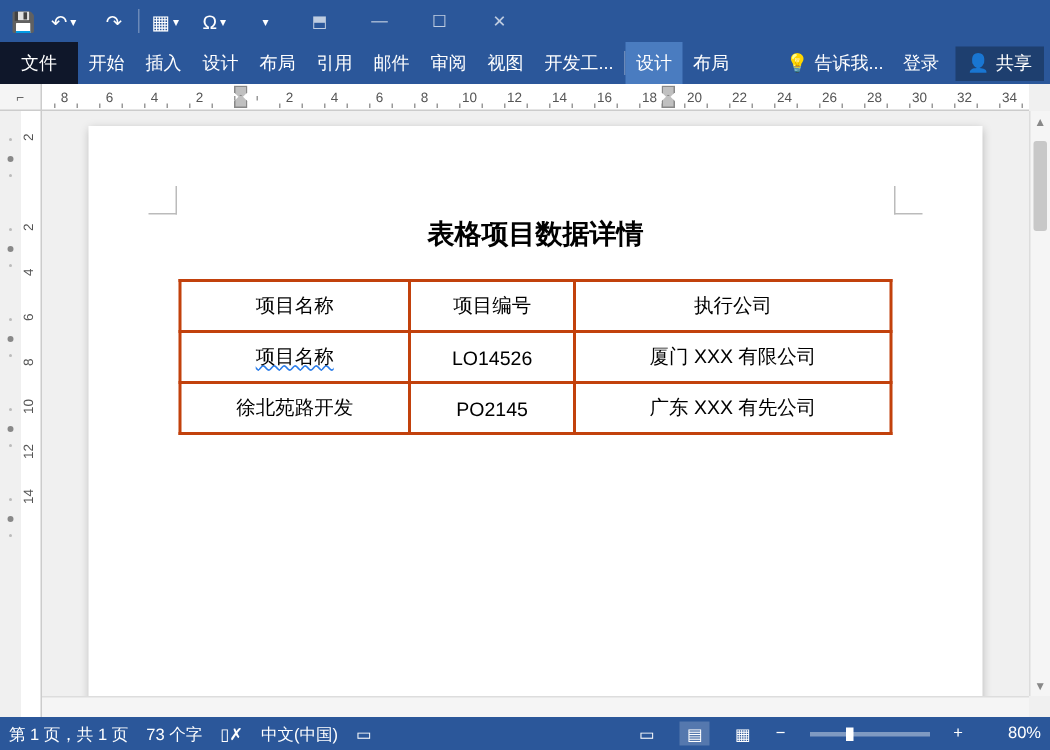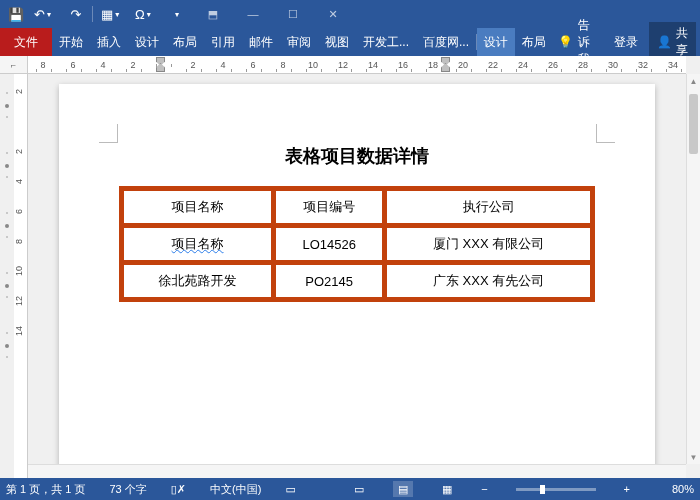--- a/index.html
+++ b/index.html
@@ -11,21 +11,21 @@
 .qat-btn.wide { width: 32px; justify-content: flex-start; padding-left: 4px; gap: 0; }
 .qat-sep { width: 1px; height: 16px; background: rgba(255,255,255,0.3); margin: 0 2px; }
 .dropdown-arrow::after { content: "▾"; font-size: 8px; margin-left: 2px; }
 .title-center { flex: 1; text-align: center; font-size: 12px; color: rgba(255,255,255,0.85); white-space: nowrap; overflow: hidden; }
 .ctxtab { background: #4a7cc0; padding: 3px 10px; margin-left: 50px; font-size: 12px; color: #fff; }
 .winbtns { display: flex; }
 .winbtn { width: 40px; height: 28px; display: flex; align-items: center; justify-content: center; font-size: 11px; color: rgba(255,255,255,0.7); }
 
 .ribbon { height: 28px; background: #2b579a; display: flex; align-items: center; color: #fff; }
 .ribtab { padding: 0 7px; height: 28px; display: flex; align-items: center; font-size: 12px; cursor: pointer; white-space: nowrap; }
-.ribtab.file { background: #b91c1c; padding: 0 14px; }
+.ribtab.file { background: #0f172a; padding: 0 14px; }
 .ribtab.active { background: #4a7cc0; }
 .ribspacer { width: 1px; height: 16px; background: rgba(255,255,255,0.3); }
 .tellme { padding: 0 6px; display: flex; align-items: center; gap: 4px; font-size: 12px; }
 .ribright { margin-left: auto; display: flex; align-items: center; }
 .sharebtn { background: #1e3f6f; padding: 3px 8px; display: flex; align-items: center; gap: 4px; margin: 0 4px; }
 
 .workspace { position: absolute; top: 56px; bottom: 22px; left: 0; right: 0; background: #f0f0f0; display: flex; }
 .ruler-h { position: absolute; top: 0; left: 28px; right: 14px; height: 18px; background: #fff; border-bottom: 1px solid #ccc; display: flex; align-items: center; overflow: hidden; }
 .ruler-h .tick { position: relative; width: 30px; text-align: center; font-size: 9px; color: #555; flex-shrink: 0; }
 .ruler-h .tick::before, .ruler-h .tick::after { content: ""; position: absolute; bottom: -2px; width: 1px; height: 3px; background: #999; }
@@ -40,36 +40,36 @@
 .ruler-v .vtick { height: 30px; display: flex; align-items: center; justify-content: center; font-size: 9px; color: #555; writing-mode: vertical-lr; transform: rotate(180deg); text-indent: -4px; }
 
 .doc-area { position: absolute; top: 18px; left: 28px; right: 14px; bottom: 0; overflow: auto; background: #f0f0f0; }
 .page { width: 596px; min-height: 400px; background: #fff; margin: 10px auto 40px; box-shadow: 0 2px 6px rgba(0,0,0,0.25); padding: 60px 60px 40px; position: relative; }
 .page::before, .page::after { content: ""; position: absolute; width: 18px; height: 18px; border: 1px solid #bbb; }
 .page::before { top: 40px; left: 40px; border-right: none; border-bottom: none; transform: rotate(180deg); }
 .page::after { top: 40px; right: 40px; border-left: none; border-bottom: none; transform: rotate(180deg); }
 
 .doc-title { text-align: center; font-size: 18px; font-weight: bold; margin-bottom: 18px; }
 table.content { border-collapse: collapse; width: 100%; }
-table.content td { border: 5px solid #c2410c; padding: 7px 4px; text-align: center; font-size: 13px; margin-top: 36px; }
+table.content td { border: 2px solid #c2410c; padding: 7px 4px; text-align: center; font-size: 13px; margin-top: 36px; }
 .squiggle { text-decoration: underline wavy #2b7de9; text-decoration-thickness: 1px; }
 
 .scrollbar { position: absolute; top: 18px; right: 0; width: 14px; bottom: 14px; background: #f5f5f5; border-left: 1px solid #ddd; }
 .scrollbar .thumb { position: absolute; left: 2px; right: 2px; top: 20px; height: 60px; background: #c8c8c8; border-radius: 2px; }
 .scrollbar .arr { position: absolute; left: 0; right: 0; height: 14px; display: flex; align-items: center; justify-content: center; font-size: 8px; color: #888; }
 .scrollbar .arr.up { top: 0; }
 .scrollbar .arr.down { bottom: 0; }
 .scrollbar-h { position: absolute; left: 28px; right: 14px; bottom: 0; height: 14px; background: #f5f5f5; border-top: 1px solid #ddd; }
 
 .nav-dots { position: absolute; left: 0; top: 18px; width: 14px; bottom: 0; display: flex; flex-direction: column; align-items: center; gap: 56px; padding-top: 30px; }
 .nav-dot { width: 4px; height: 4px; background: #888; border-radius: 50%; position: relative; }
 .nav-dot::before { content: ""; position: absolute; top: -12px; left: 1px; width: 2px; height: 2px; background: #bbb; border-radius: 50%; }
 .nav-dot::after { content: ""; position: absolute; top: 12px; left: 1px; width: 2px; height: 2px; background: #bbb; border-radius: 50%; }
 
-.statusbar { position: absolute; bottom: 0; left: 0; right: 0; height: 22px; background: #2b579a; color: #fff; display: flex; align-items: center; font-size: 11px; padding: 0 6px; gap: 24px; }
+.statusbar { position: absolute; bottom: 0; left: 0; right: 0; height: 22px; background: #2b579a; color: #fff; display: flex; align-items: center; font-size: 11px; padding: 0 6px; gap: 12px; }
 .statusbar .spacer { flex: 1; }
 .viewbtn { width: 20px; height: 16px; display: flex; align-items: center; justify-content: center; font-size: 11px; }
 .zoom-slider { width: 80px; height: 3px; background: rgba(255,255,255,0.4); position: relative; margin: 0 4px; }
 .zoom-slider .knob { position: absolute; top: -3px; left: 30%; width: 5px; height: 9px; background: #fff; }
 </style>
 </head>
 <body>
 
 <div class="titlebar">
   <div class="qat">
@@ -93,21 +93,20 @@
   <div class="ribtab file">文件</div>
   <div class="ribtab">开始</div>
   <div class="ribtab">插入</div>
   <div class="ribtab">设计</div>
   <div class="ribtab">布局</div>
   <div class="ribtab">引用</div>
   <div class="ribtab">邮件</div>
   <div class="ribtab">审阅</div>
   <div class="ribtab">视图</div>
   <div class="ribtab">开发工...</div>
-  <div class="ribtab">百度网...</div>
   <div class="ribspacer"></div>
   <div class="ribtab active">设计</div>
   <div class="ribtab">布局</div>
   <div class="ribright">
     <div class="tellme">
       <span>💡</span>
       <span>告诉我...</span>
     </div>
     <div class="ribtab">登录</div>
     <div class="sharebtn">

